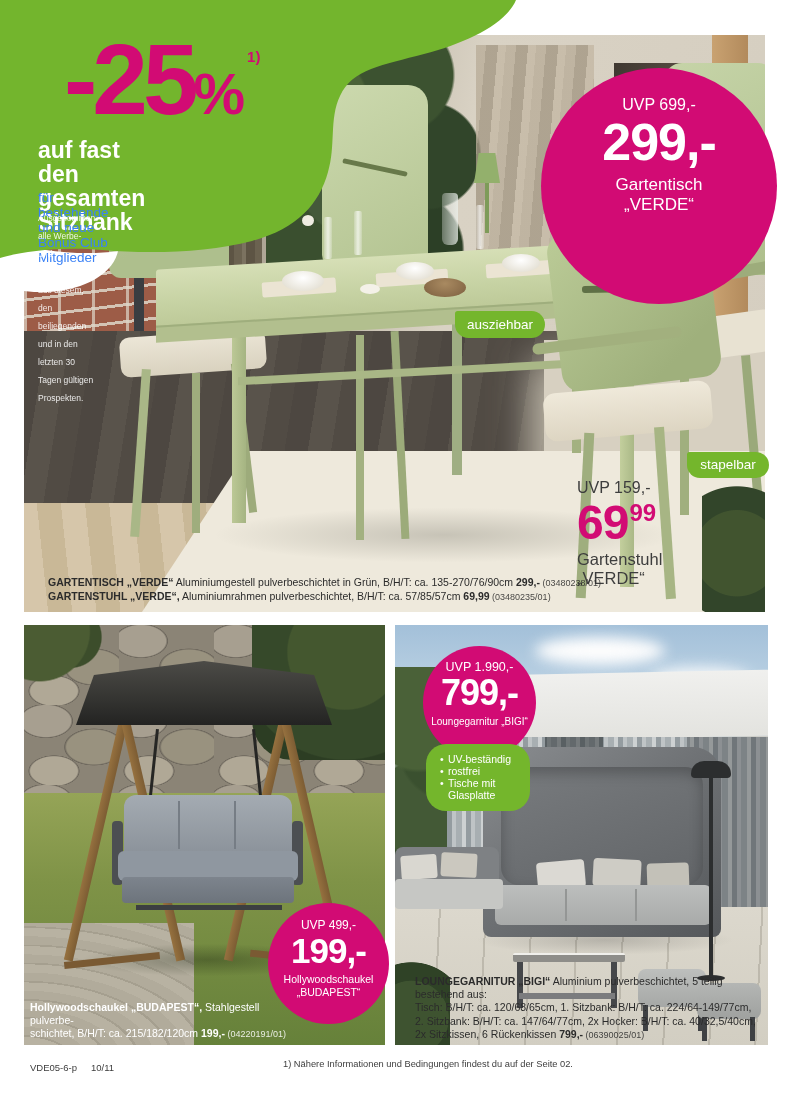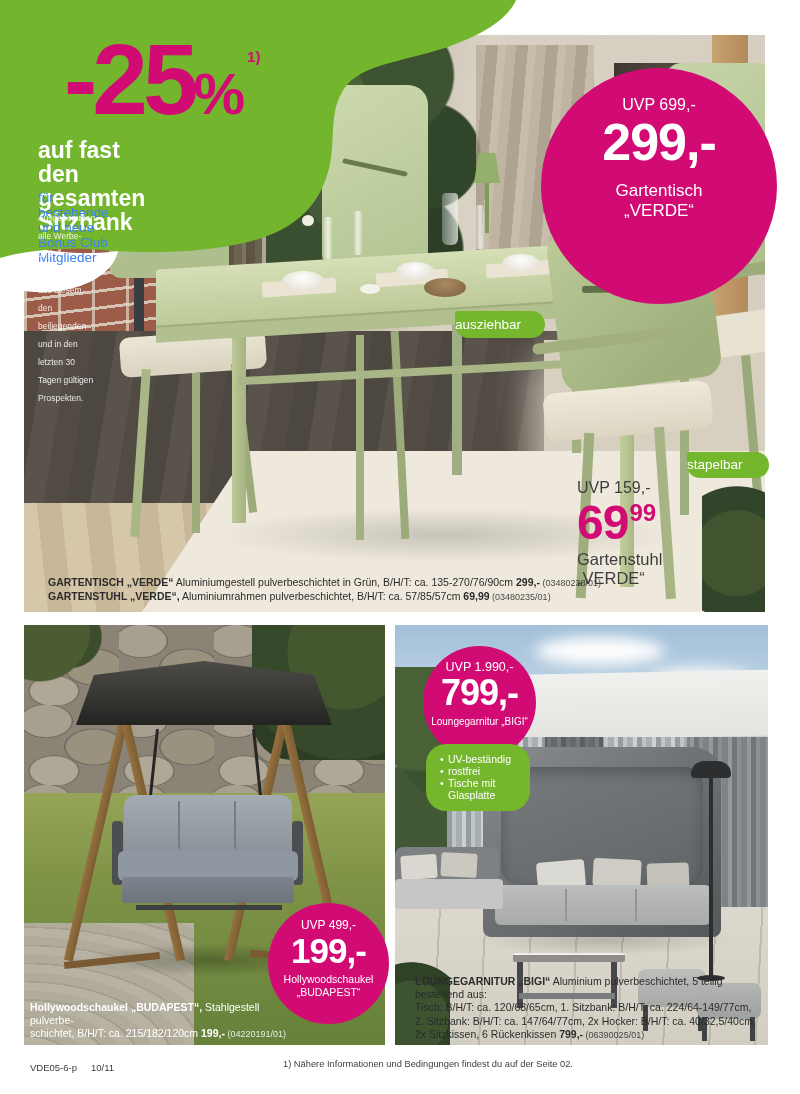--- a/index.html
+++ b/index.html
@@ -15,32 +15,32 @@
   .discount .sup1{font-size:15px;letter-spacing:0;position:relative;top:-52px;left:4px;}
   .headline{position:absolute;left:38px;top:138px;font-size:23px;line-height:24px;font-weight:bold;color:#fff;}
   .subline{position:absolute;left:38px;top:190px;font-size:13.5px;color:#3b82f6;}
   .legal{position:absolute;left:38px;top:209px;font-size:8.5px;line-height:18px;color:rgba(255,255,255,.88);}
   
   .price-circle{position:absolute;border-radius:50%;background:var(--magenta,#d20b74);color:#fff;
                 text-align:center;z-index:6;box-sizing:border-box;}
   .c1{left:541px;top:68px;width:236px;height:236px;padding-top:28px;}
   .c1 .uvp{font-size:16px;}
   .c1 .big{font-size:52px;line-height:56px;font-weight:bold;letter-spacing:-1px;}
-  .c1 .prod{font-size:17px;line-height:20px;margin-top:11px;}
+  .c1 .prod{font-size:17px;line-height:20px;margin-top:5px;}
   .c2{left:268px;top:903px;width:121px;height:121px;padding-top:15px;}
   .c2 .uvp{font-size:12px;}
   .c2 .big{font-size:35px;line-height:38px;font-weight:bold;letter-spacing:-1px;}
   .c2 .prod{font-size:10.5px;line-height:13px;margin-top:3px;white-space:nowrap;}
   .c3{left:423px;top:646px;width:113px;height:113px;padding-top:14px;}
   .c3 .uvp{font-size:12.5px;}
   .c3 .big{font-size:36px;line-height:38px;font-weight:bold;letter-spacing:-1px;}
   .c3 .prod{font-size:10px;margin-top:4px;white-space:nowrap;}
   
   .feature-badge{position:absolute;z-index:5;background:var(--green,#74b62c);color:#fff;
-                 text-align:left;border-radius:3px 15px 15px 15px;font-size:13.5px;}
+                 text-align:center;border-radius:3px 15px 15px 15px;font-size:13.5px;}
   .b1{left:455px;top:311px;width:90px;height:27px;line-height:27px;}
   .b2{left:687px;top:452px;width:82px;height:26px;line-height:26px;}
   
   .chair-price{position:absolute;left:577px;top:479px;z-index:5;color:#3d3d3d;}
   .chair-price .uvp2{font-size:16px;}
   .chair-price .price2{margin-top:1px;color:var(--magenta,#d20b74);font-weight:bold;white-space:nowrap;}
   .chair-price .pmain{font-size:48px;line-height:50px;letter-spacing:-1px;}
   .chair-price .psup{font-size:24px;position:relative;top:-18px;left:1px;}
   .chair-price .prod2{font-size:16.5px;line-height:19px;margin-top:2px;}
   

